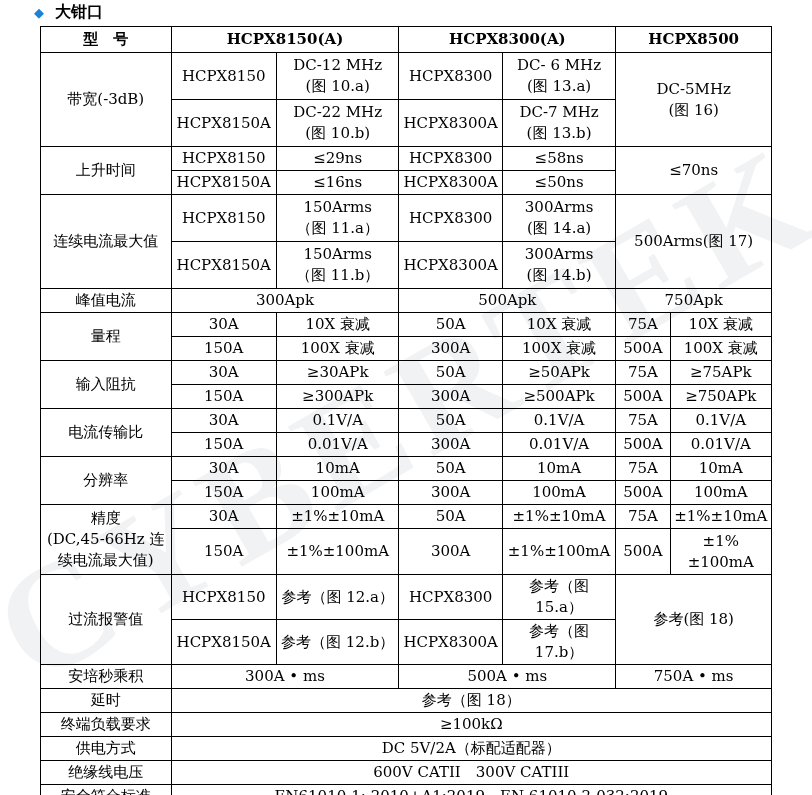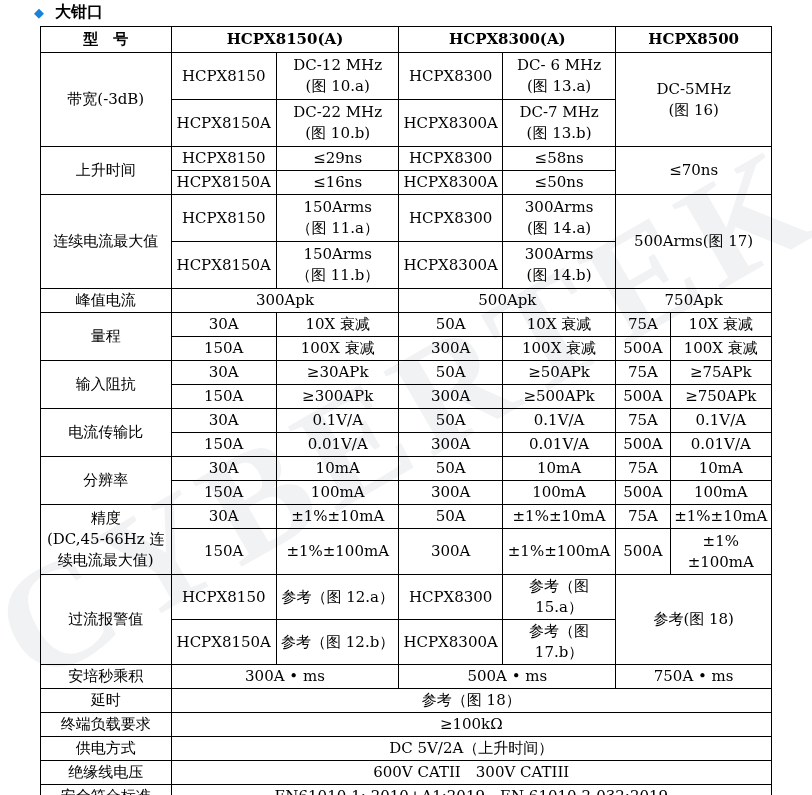--- a/index.html
+++ b/index.html
@@ -265,21 +265,21 @@
     <td colspan="6">参考（图 18）</td>
   </tr>
 
   <tr class="r22">
     <td class="label">终端负载要求</td>
     <td colspan="6">≥100kΩ</td>
   </tr>
 
   <tr class="r22">
     <td class="label">供电方式</td>
-    <td colspan="6">DC 5V/2A（上升时间）</td>
+    <td colspan="6">DC 5V/2A（标配适配器）</td>
   </tr>
 
   <tr class="r22">
     <td class="label">绝缘线电压</td>
     <td colspan="6">600V CATII　300V CATIII</td>
   </tr>
 
   <tr class="r23">
     <td class="label">安全符合标准</td>
     <td colspan="6">EN61010-1: 2010+A1:2019　EN 61010-2-032:2019</td>

